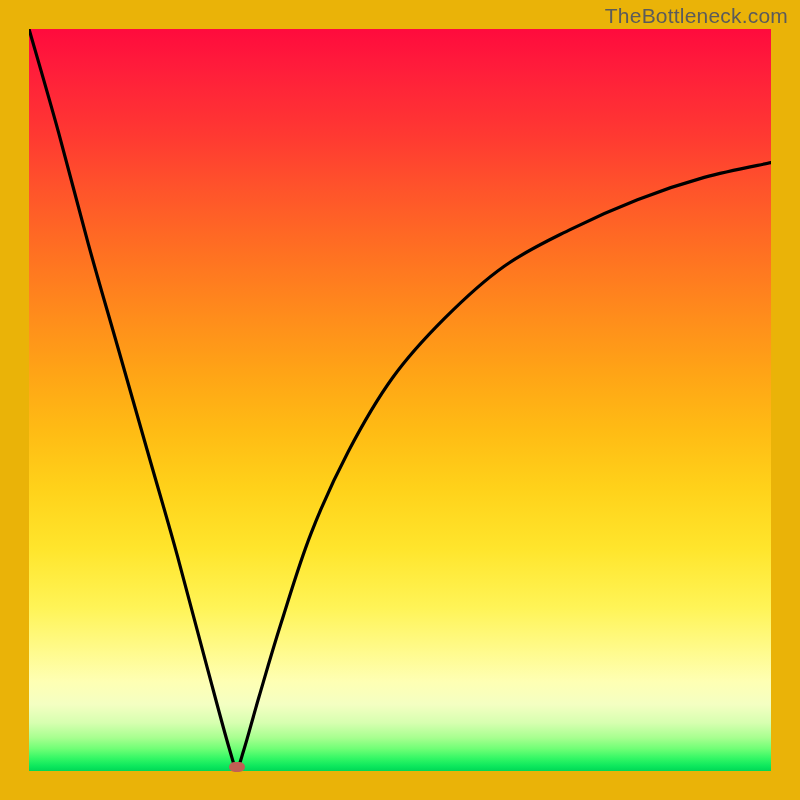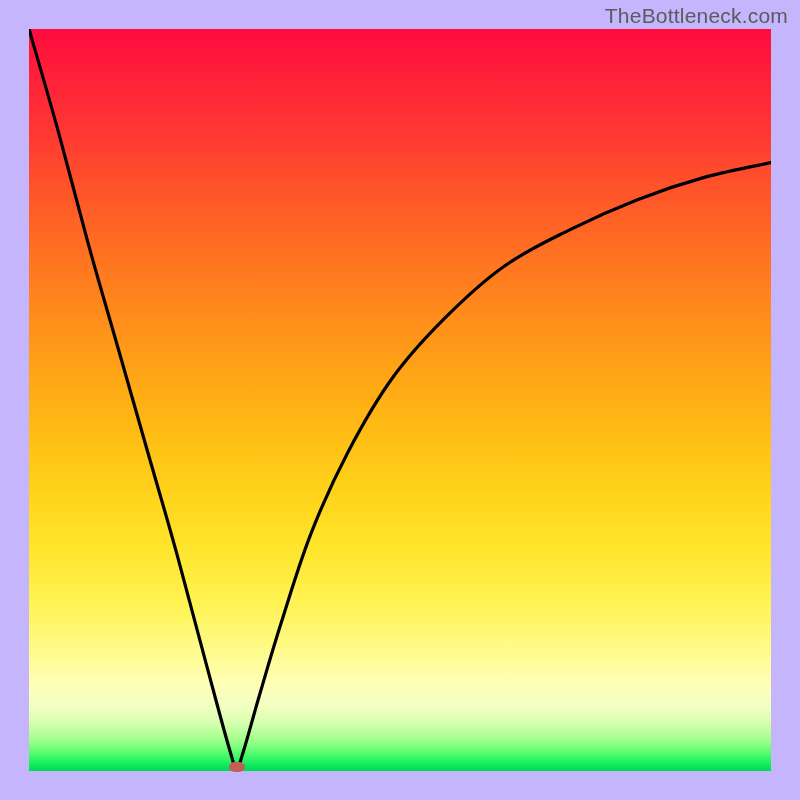--- a/index.html
+++ b/index.html
@@ -8,21 +8,21 @@
     width: 800px;
     height: 800px;
     overflow: hidden;
     background: #000;
     font-family: Arial, Helvetica, sans-serif;
   }
   .frame {
     position: relative;
     width: 800px;
     height: 800px;
-    background: #c4b5fd;
+    background: #eab308;
   }
   .plot {
     position: absolute;
     left: 29px;
     top: 29px;
     width: 742px;
     height: 742px;
     
     background: linear-gradient(to bottom,
       #ff0b3d 0%,

